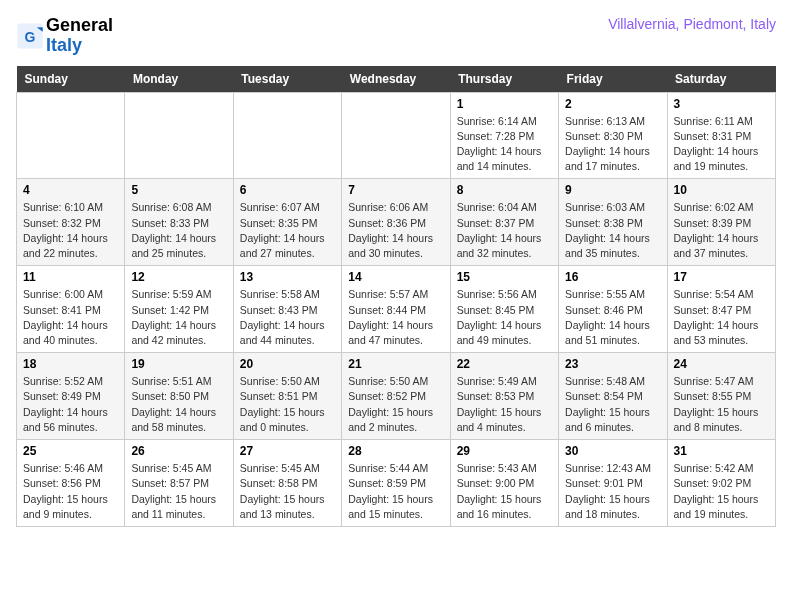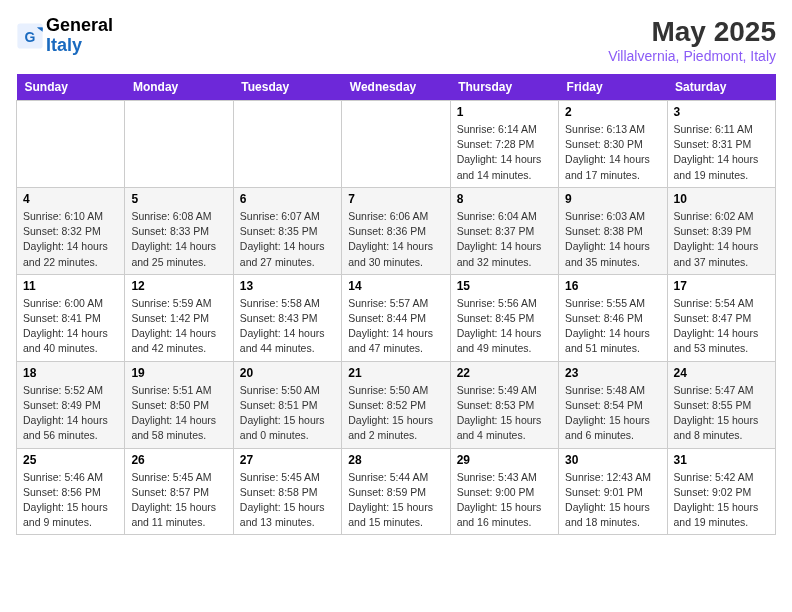--- a/index.html
+++ b/index.html
@@ -43,21 +43,21 @@
     .location {
       font-size: 14px;
       color: #8b5cf6;
     }
     table {
       width: 100%;
       border-collapse: collapse;
       font-size: 11px;
     }
     th {
-      background-color: #6d28d9;
+      background-color: #404040;
       color: #fff;
       text-align: left;
       padding: 6px 8px;
       font-size: 12px;
       font-weight: bold;
     }
     td {
       border: 1px solid #ccc;
       vertical-align: top;
       padding: 4px 6px;
@@ -95,21 +95,20 @@
       <text x="20" y="28" text-anchor="middle" font-size="20" font-weight="bold" fill="#1a6abf">G</text>
       <polygon points="30,8 38,12 38,8" fill="#2e7ad1"></polygon>
       <polygon points="30,8 38,8 38,14" fill="#1a6abf"></polygon>
     </svg>
     <div class="logo-text">
       <span class="logo-general">General</span><br>
       <span class="logo-blue">Italy</span>
     </div>
   </div>
   <div class="title-area">
-    <div class="month-year">May 2025</div>
     <div class="location">Villalvernia, Piedmont, Italy</div>
   </div>
 </div>
 
 <table>
   <thead>
     <tr>
     <th>Sunday</th>
         <th>Monday</th>
         <th>Tuesday</th>

